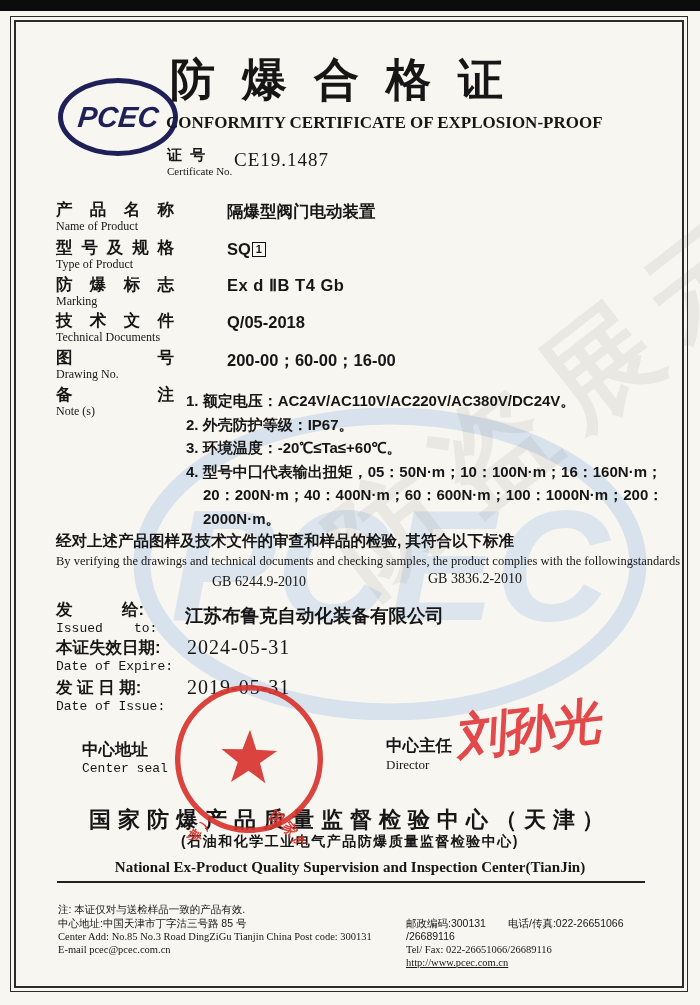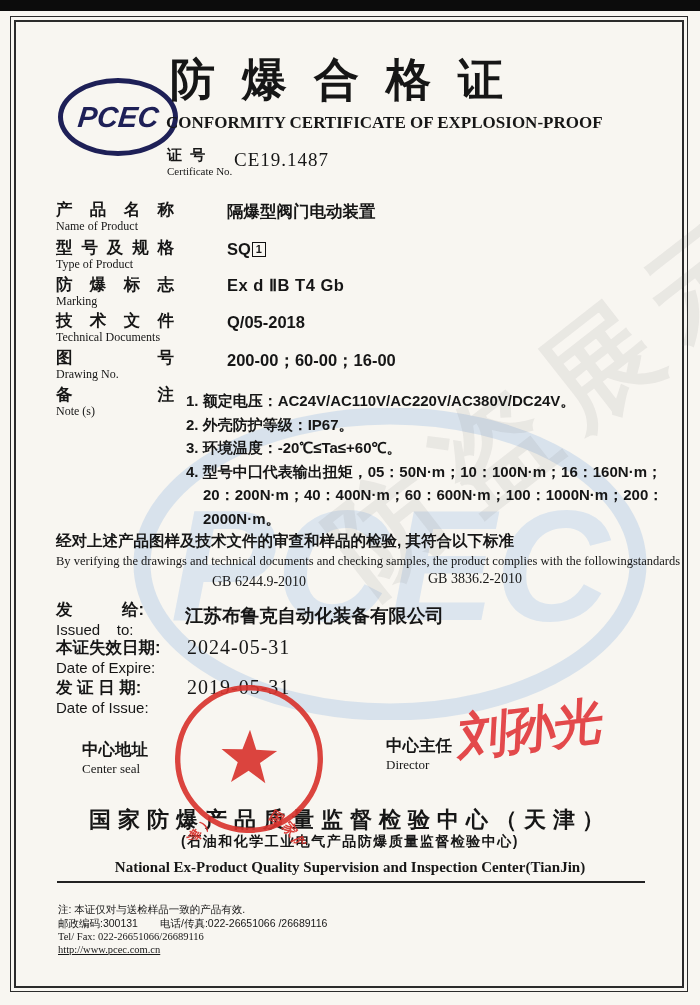--- a/index.html
+++ b/index.html
@@ -38,30 +38,30 @@
   .notes div{padding-left:17px;text-indent:-17px;}
 
   
   .stmt-zh{position:absolute;left:56px;top:531px;font-weight:bold;font-size:15.5px;white-space:nowrap;}
   .stmt-en{position:absolute;left:56px;top:554px;font-family:"Liberation Serif",serif;font-size:12.5px;white-space:nowrap;}
   .std1{position:absolute;left:212px;top:574px;font-family:"Liberation Serif",serif;font-size:14px;}
   .std2{position:absolute;left:428px;top:571px;font-family:"Liberation Serif",serif;font-size:14px;}
 
   
   .lab-zh{position:absolute;left:56px;font-weight:bold;font-size:16.5px;white-space:pre;}
-  .lab-en{position:absolute;left:56px;font-family:Liberation Sans, sans-serif;font-size:15px;white-space:nowrap;}
+  .lab-en{position:absolute;left:56px;font-family:Liberation Mono, monospace;font-size:13px;white-space:nowrap;}
   .issued-val{position:absolute;left:185px;top:603px;font-weight:bold;font-size:18.5px;}
   .date-val{position:absolute;left:187px;font-family:"Liberation Serif",serif;font-size:20px;letter-spacing:1px;}
 
   
   .seal{position:absolute;left:166px;top:676px;width:166px;height:166px;z-index:3;transform:rotate(2deg);}
   .sig{position:absolute;left:458px;top:696px;z-index:3;font-size:50px;font-weight:bold;color:#e23b3e;
        transform:rotate(-7deg) skewX(-10deg);letter-spacing:-2px;white-space:nowrap;opacity:.92;}
   .sealLab-zh{position:absolute;left:82px;top:739px;font-weight:bold;font-size:16.5px;}
-  .sealLab-en{position:absolute;left:82px;top:761px;font-family:Liberation Serif, serif;font-size:13px;}
+  .sealLab-en{position:absolute;left:82px;top:761px;font-family:Liberation Mono, monospace;font-size:13px;}
   .dirLab-zh{position:absolute;left:386px;top:735px;font-weight:bold;font-size:16.5px;}
   .dirLab-en{position:absolute;left:386px;top:757px;font-family:"Liberation Serif",serif;font-size:13px;}
 
   
   .org1{position:absolute;left:0;top:805px;width:700px;text-align:center;font-weight:bold;font-size:22px;letter-spacing:7px;white-space:nowrap;}
   .org2{position:absolute;left:0;top:833px;width:700px;text-align:center;font-weight:bold;font-size:14px;letter-spacing:1.5px;white-space:nowrap;}
   .org3{position:absolute;left:0;top:859px;width:700px;text-align:center;font-family:"Liberation Serif",serif;font-weight:bold;font-size:15px;}
   .org-underline{position:absolute;left:57px;top:881px;width:588px;height:2px;background:#222;}
 
   
@@ -152,20 +152,25 @@
     <div class="dirLab-en">Director</div>
 
     <div class="org1">国家防爆产品质量监督检验中心（天津）</div>
     <div class="org2">(石油和化学工业电气产品防爆质量监督检验中心)</div>
     <div class="org3">National Ex-Product Quality Supervision and Inspection Center(TianJin)</div>
     <div class="org-underline"></div>
 
     <div class="footer">
       <div>注: 本证仅对与送检样品一致的产品有效.</div>
       <div class="fcols">
+        <div class="fcolL">
+          <div>中心地址:中国天津市丁字沽三号路 85 号</div>
+          <div class="serif">Center Add: No.85 No.3 Road DingZiGu Tianjin China Post code: 300131</div>
+          <div class="serif">E-mail pcec@pcec.com.cn</div>
+        </div>
         <div class="fcolR">
           <div><span>邮政编码:300131</span><span class="telfax-zh">电话/传真:022-26651066 /26689116</span></div>
           <div class="serif">Tel/ Fax: 022-26651066/26689116</div>
           <div class="serif website">http://www.pcec.com.cn</div>
         </div>
       </div>
     </div>
   </div>
 
   <svg class="seal" viewBox="0 0 170 170">

